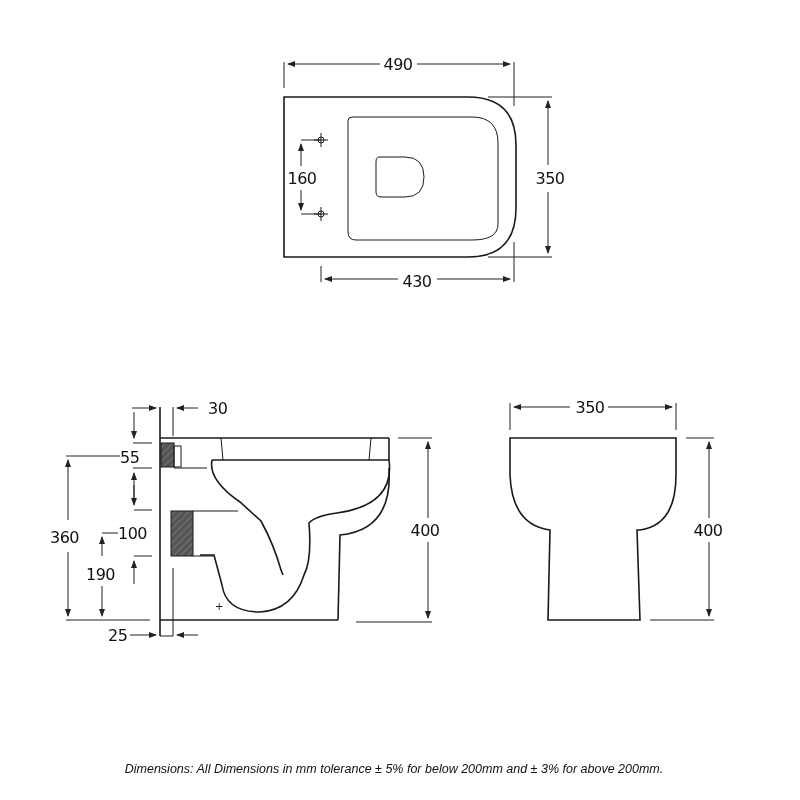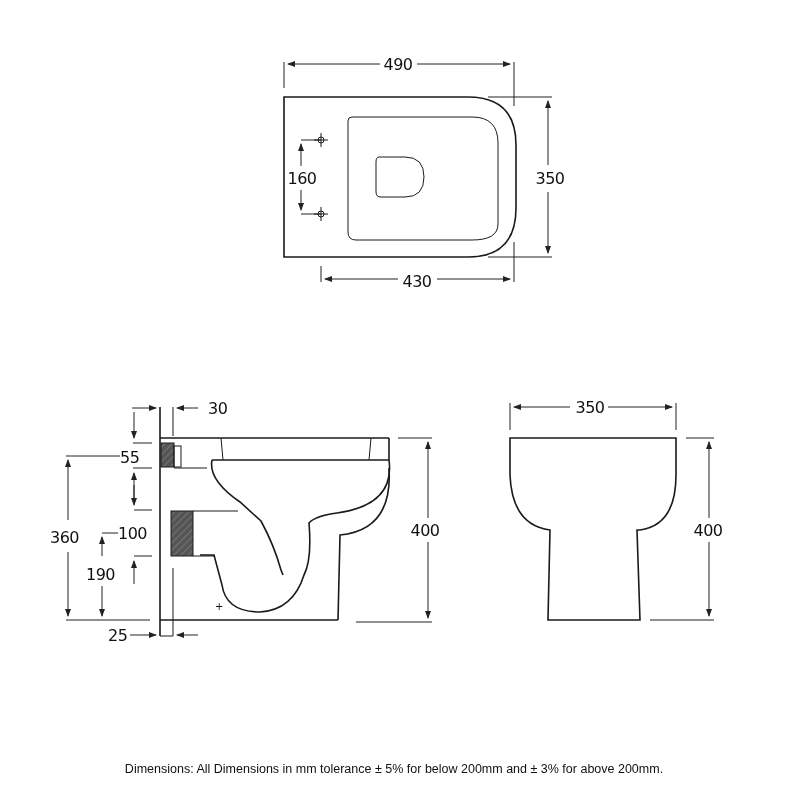--- a/index.html
+++ b/index.html
@@ -2,21 +2,21 @@
 <html><head>
   <meta charset="utf-8">
   <style>
     html, body { margin: 0; padding: 0; background: #ffffff; }
     body { width: 800px; height: 800px; position: relative; overflow: hidden; font-family: "DejaVu Sans", sans-serif; }
     svg.drawing { position: absolute; left: 0; top: 0; }
     .line { stroke: #1a1a1a; stroke-width: 1.6; fill: none; }
     .thin { stroke: #1a1a1a; stroke-width: 1; fill: none; }
     .dim { stroke: #222; stroke-width: 1; fill: none; }
     .dimtxt { font-family: "DejaVu Sans", sans-serif; font-size: 16px; fill: #111; letter-spacing: -0.5px; }
-    .footer { position: absolute; left: 0; top: 762px; width: 788px; text-align: center; font-family: "Liberation Sans", sans-serif; font-size: 12.5px; color: #111; }
+    .footer { position: absolute; left: 0; top: 762px; width: 788px; text-align: center; font-family: "Liberation Sans", sans-serif; font-size: 12.5px; color: #111; font-style: italic; }
   </style>
 </head>
 <body>
 
 <svg class="drawing" width="800" height="800" viewBox="0 0 800 800" xmlns="http://www.w3.org/2000/svg">
   <defs>
     <marker id="arr" markerWidth="8" markerHeight="6" refX="7" refY="3" orient="auto-start-reverse" markerUnits="userSpaceOnUse">
       <path d="M0,0 L8,3 L0,6 Z" fill="#222"></path>
     </marker>
     <pattern id="hatch" width="5" height="5" patternUnits="userSpaceOnUse" patternTransform="rotate(45)">

